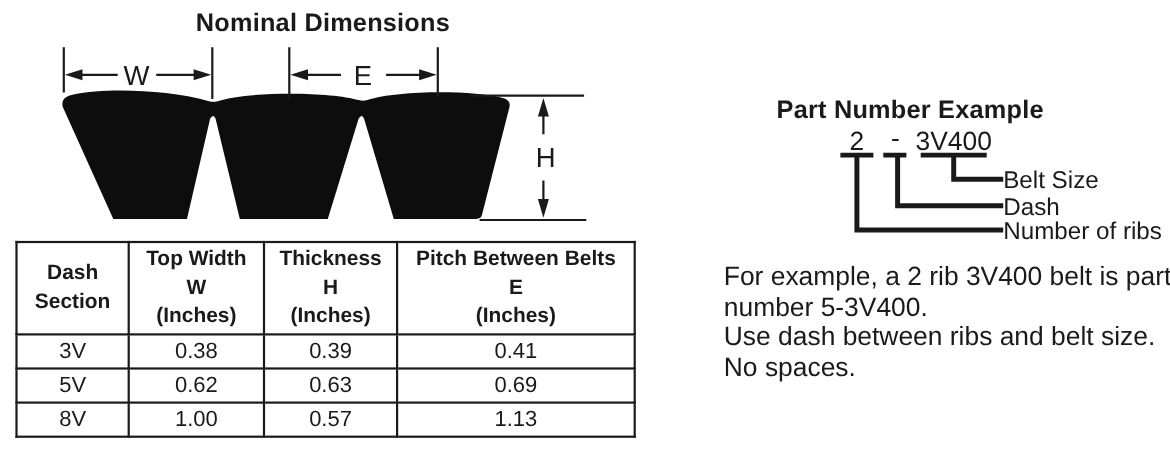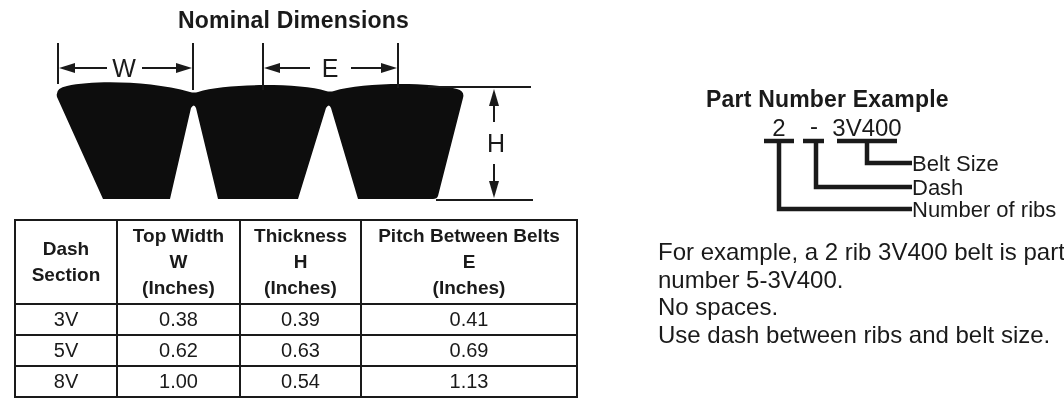--- a/index.html
+++ b/index.html
@@ -158,21 +158,21 @@
       </tr>
       <tr>
         <td>5V</td>
         <td>0.62</td>
         <td>0.63</td>
         <td>0.69</td>
       </tr>
       <tr>
         <td>8V</td>
         <td>1.00</td>
-        <td>0.54</td>
+        <td>0.57</td>
         <td>1.13</td>
       </tr>
     </tbody>
   </table>
 
   <div class="abs h1" style="left:706px;top:86px;">Part Number Example</div>
 
   <svg class="abs" style="left:700px;top:110px;" width="364" height="120" viewBox="0 0 364 120">
 
     <text class="pn-text" x="79" y="26" text-anchor="middle">2</text>
@@ -192,17 +192,17 @@
     </g>
 
     <text class="callout-label" x="212" y="61">Belt Size</text>
     <text class="callout-label" x="212" y="85">Dash</text>
     <text class="callout-label" x="212" y="107">Number of ribs</text>
   </svg>
 
   <div class="abs notes" style="left:658px;top:238px;">
     <div>For example, a 2 rib 3V400 belt is part</div>
     <div>number 5-3V400.</div>
+    <div>Use dash between ribs and belt size.</div>
     <div>No spaces.</div>
-    <div>Use dash between ribs and belt size.</div>
   </div>
 
 </div>
 
 </body></html>

